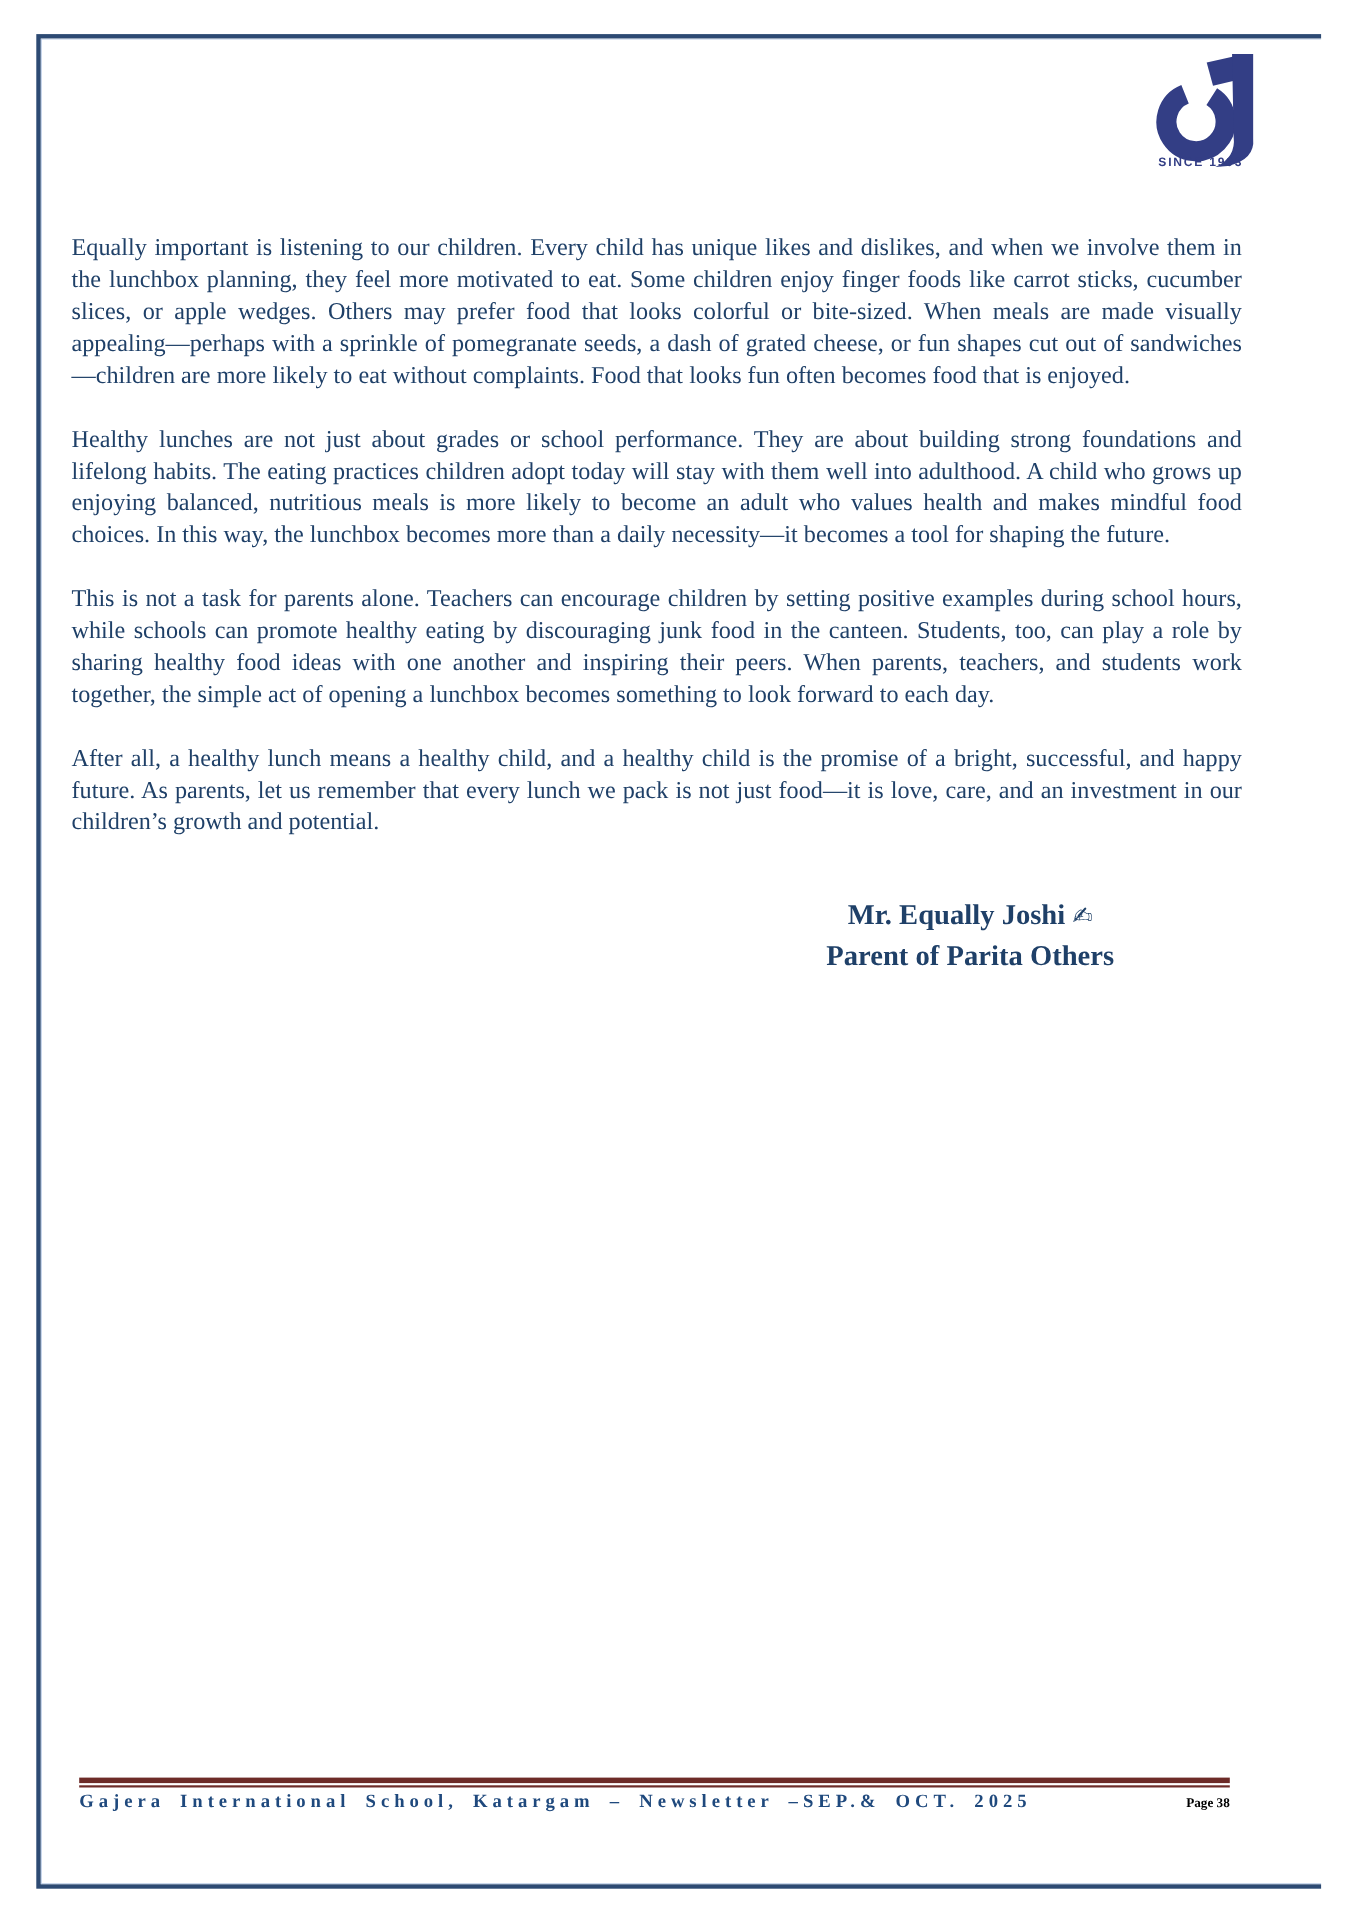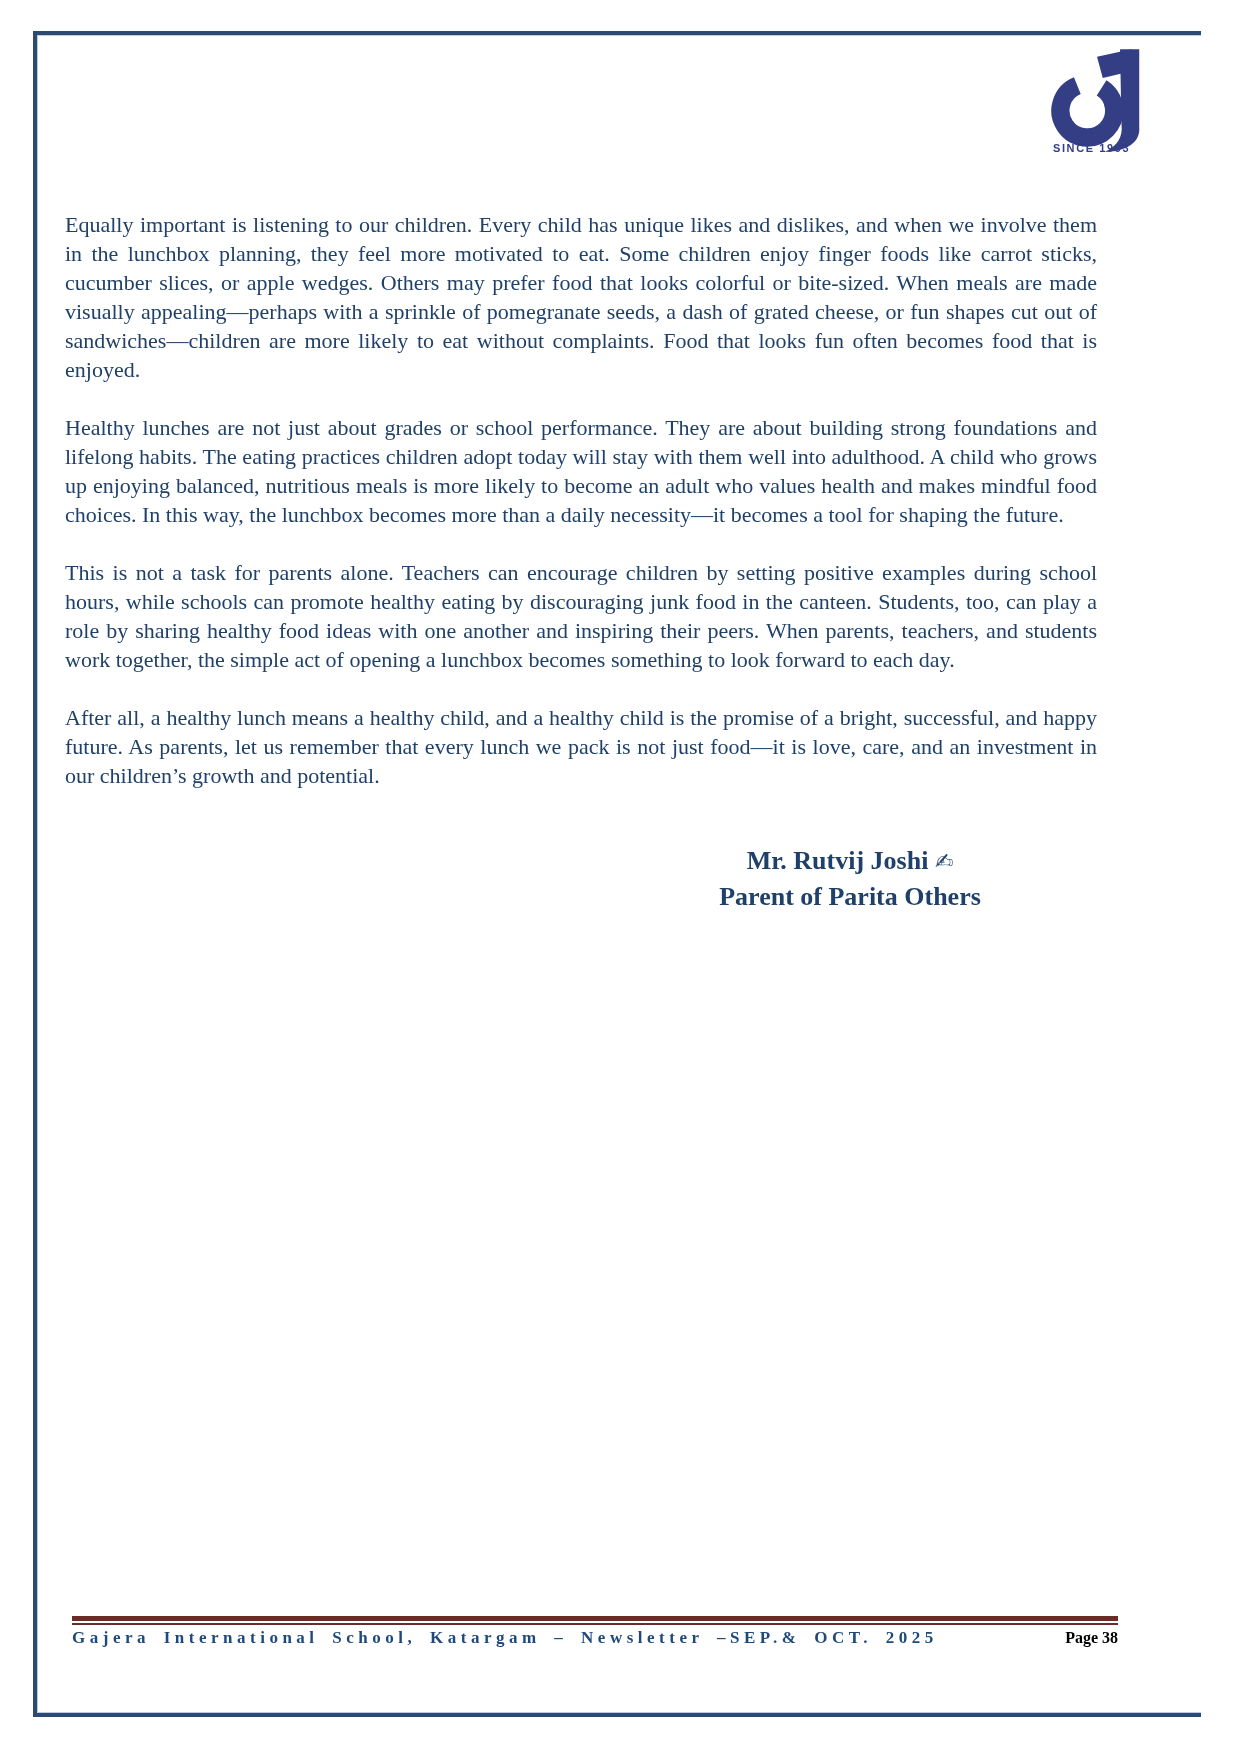--- a/index.html
+++ b/index.html
@@ -33,21 +33,21 @@
     font-size: 11px;
     font-weight: bold;
     letter-spacing: 1.6px;
     color: #333e85;
     margin: -14px 0 0 4px;
     white-space: nowrap;
   }
   
   .content {
     position: absolute;
-    left: 65px; right: 104px;
+    left: 65px; right: 72px;
     top: 210px;
     color: #1f4068;
     font-size: 22px;
     line-height: 29px;
     text-align: justify;
   }
   .content p { margin: 0 0 29px 0; }
   
   .signature {
     margin: 53px 72px 0 auto;
@@ -85,21 +85,21 @@
     color: #1f497d;
     font-weight: bold;
     font-size: 17px;
     letter-spacing: 4.5px;
     word-spacing: 5px;
     white-space: nowrap;
   }
   .footer-page {
     color: #000000;
     font-weight: bold;
-    font-size: 16px;
+    font-size: 12px;
     white-space: nowrap;
   }
 </style>
 </head>
 <body>
 
 <div class="page">
 
   <div class="frame"></div>
 
@@ -115,21 +115,21 @@
     <div class="since">SINCE 1993</div>
   </div>
 
   <div class="content">
     <p>Equally important is listening to our children. Every child has unique likes and dislikes, and when we involve them in the lunchbox planning, they feel more motivated to eat. Some children enjoy finger foods like carrot sticks, cucumber slices, or apple wedges. Others may prefer food that looks colorful or bite-sized. When meals are made visually appealing—perhaps with a sprinkle of pomegranate seeds, a dash of grated cheese, or fun shapes cut out of sandwiches—children are more likely to eat without complaints. Food that looks fun often becomes food that is enjoyed.</p>
     <p>Healthy lunches are not just about grades or school performance. They are about building strong foundations and lifelong habits. The eating practices children adopt today will stay with them well into adulthood. A child who grows up enjoying balanced, nutritious meals is more likely to become an adult who values health and makes mindful food choices. In this way, the lunchbox becomes more than a daily necessity—it becomes a tool for shaping the future.</p>
     <p>This is not a task for parents alone. Teachers can encourage children by setting positive examples during school hours, while schools can promote healthy eating by discouraging junk food in the canteen. Students, too, can play a role by sharing healthy food ideas with one another and inspiring their peers. When parents, teachers, and students work together, the simple act of opening a lunchbox becomes something to look forward to each day.</p>
     <p>After all, a healthy lunch means a healthy child, and a healthy child is the promise of a bright, successful, and happy future. As parents, let us remember that every lunch we pack is not just food—it is love, care, and an investment in our children’s growth and potential.</p>
 
     <div class="signature">
-      <div><span>Mr. Rutvij Joshi</span> <span class="pen">✍</span></div>
+      <div><span>Mr. Equally Joshi</span> <span class="pen">✍</span></div>
       <div>Parent of Parita Others</div>
     </div>
   </div>
 
   <div class="footer">
     <div class="footer-rule"></div>
     <div class="footer-row">
       <span class="footer-text">Gajera International School, Katargam – Newsletter –SEP.&amp; OCT. 2025</span>
       <span class="footer-page">Page 38</span>
     </div>

